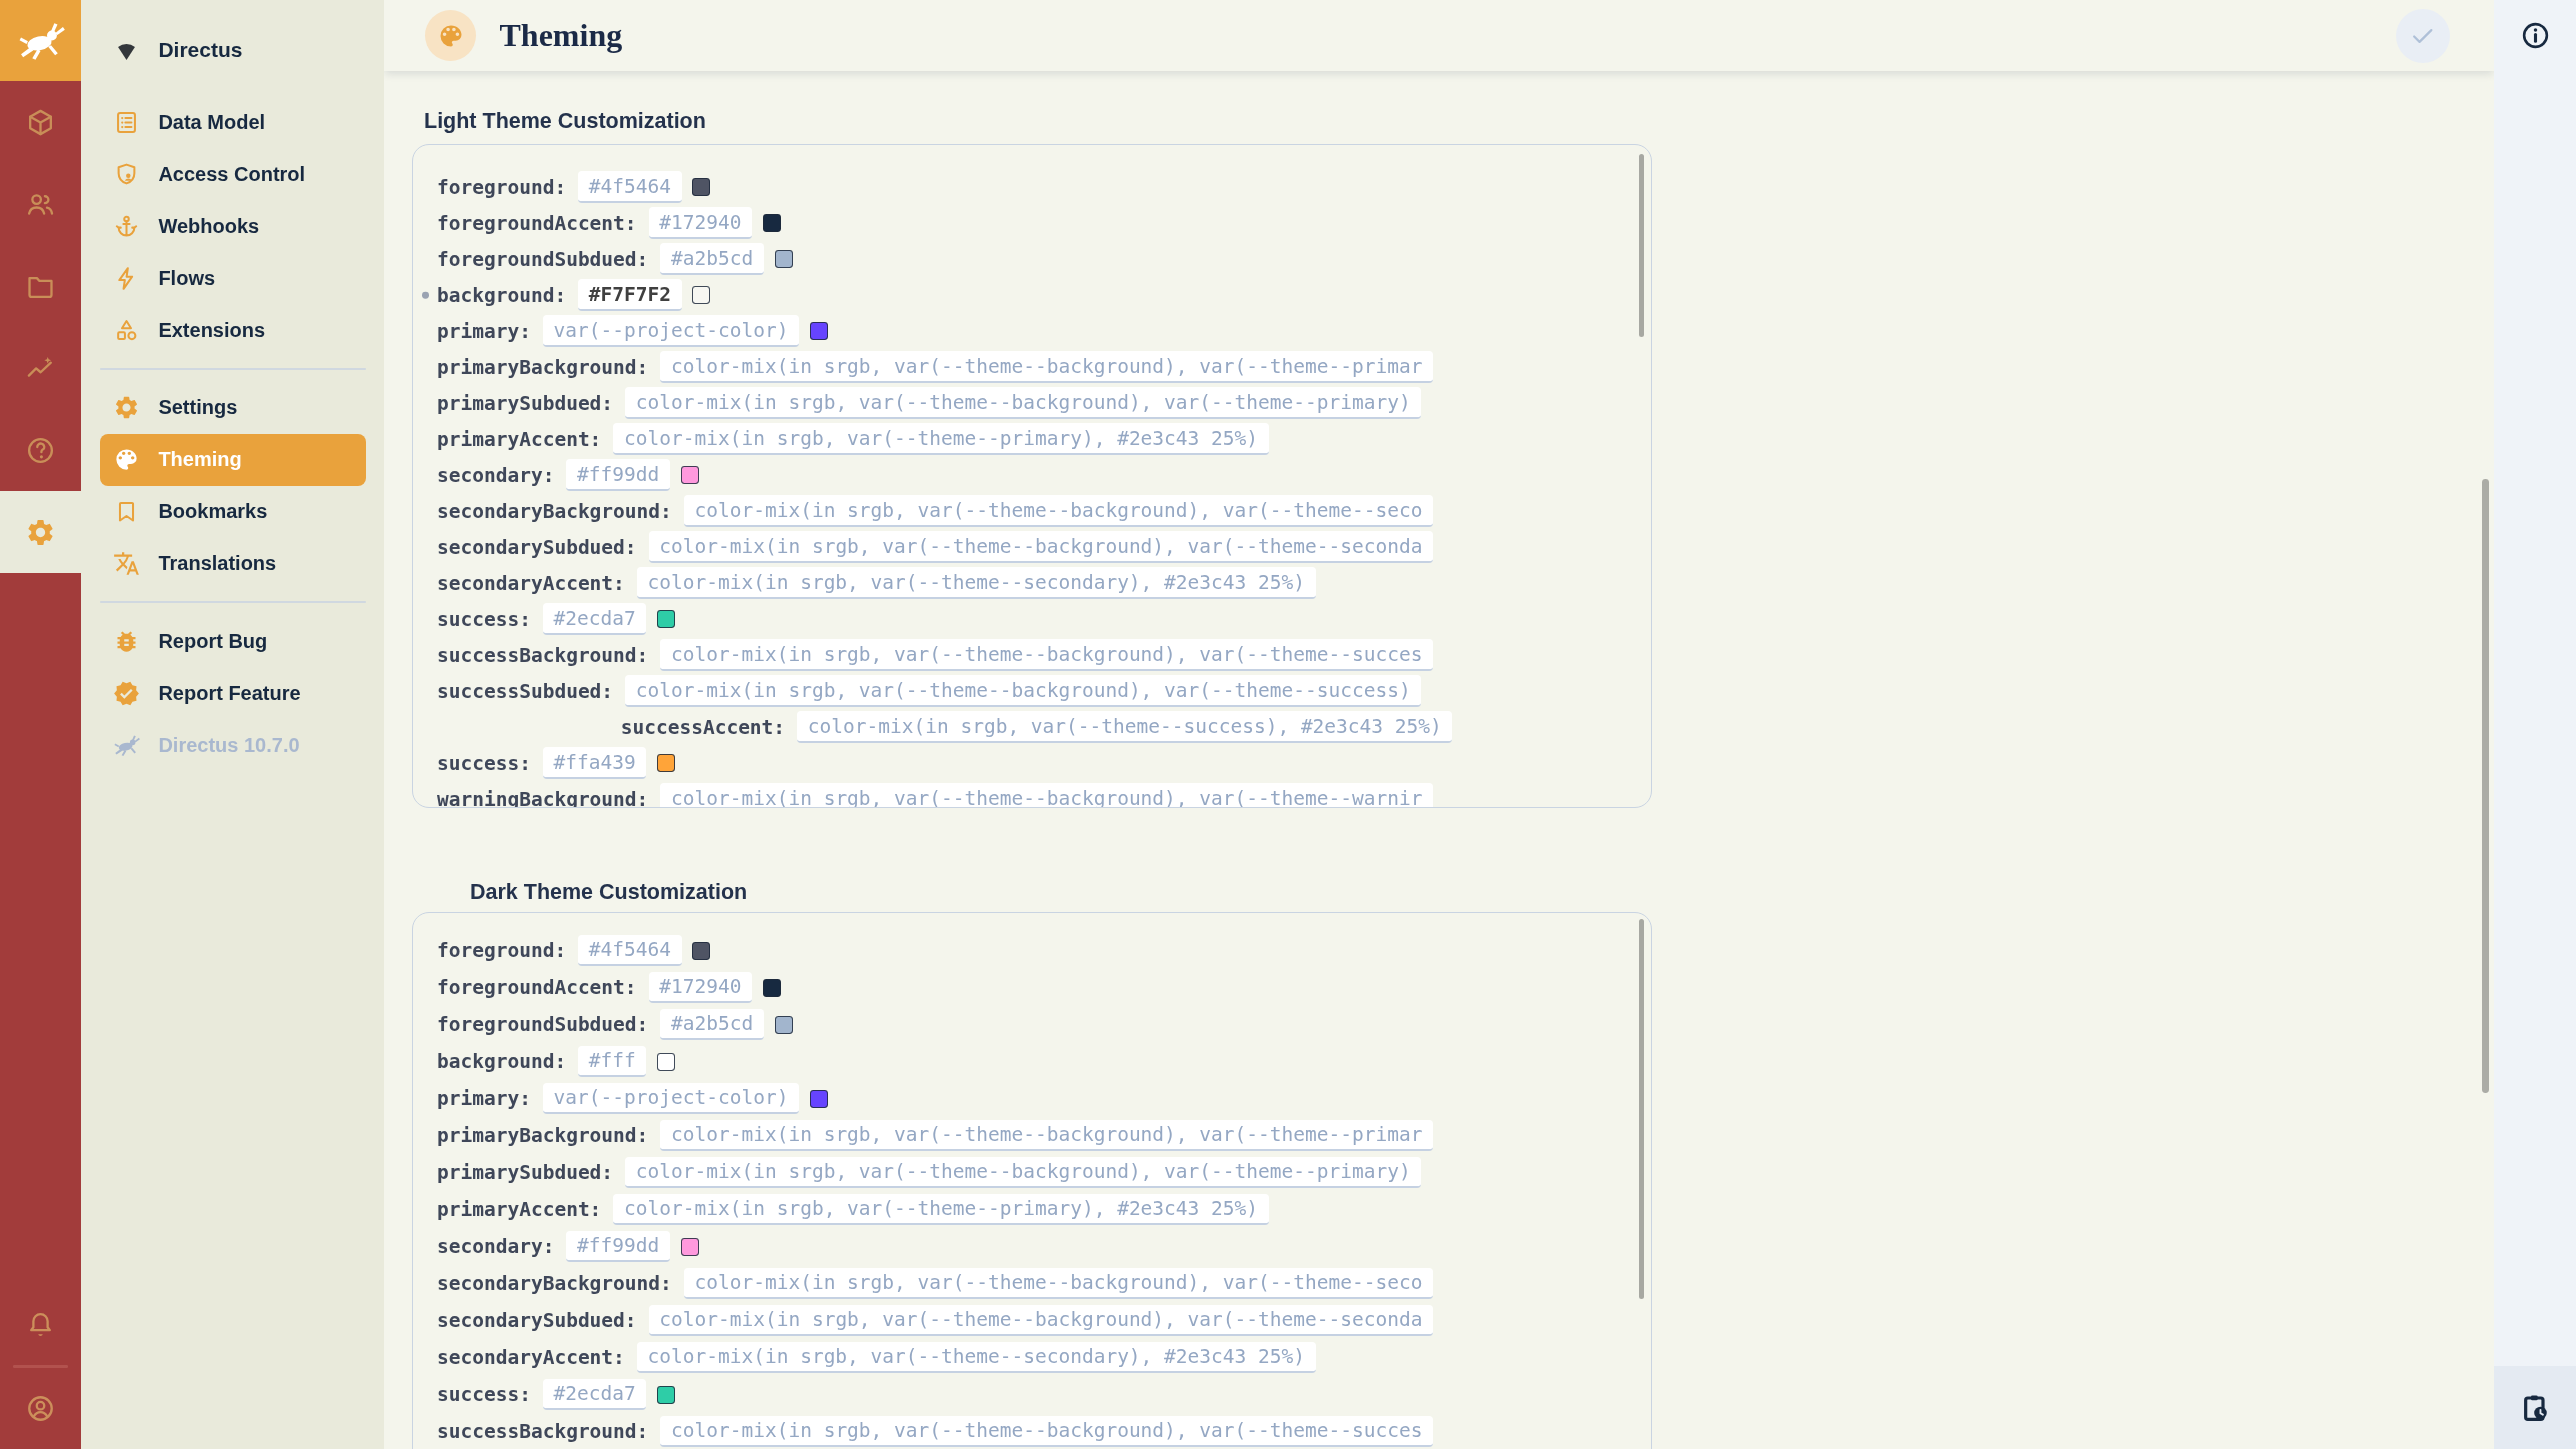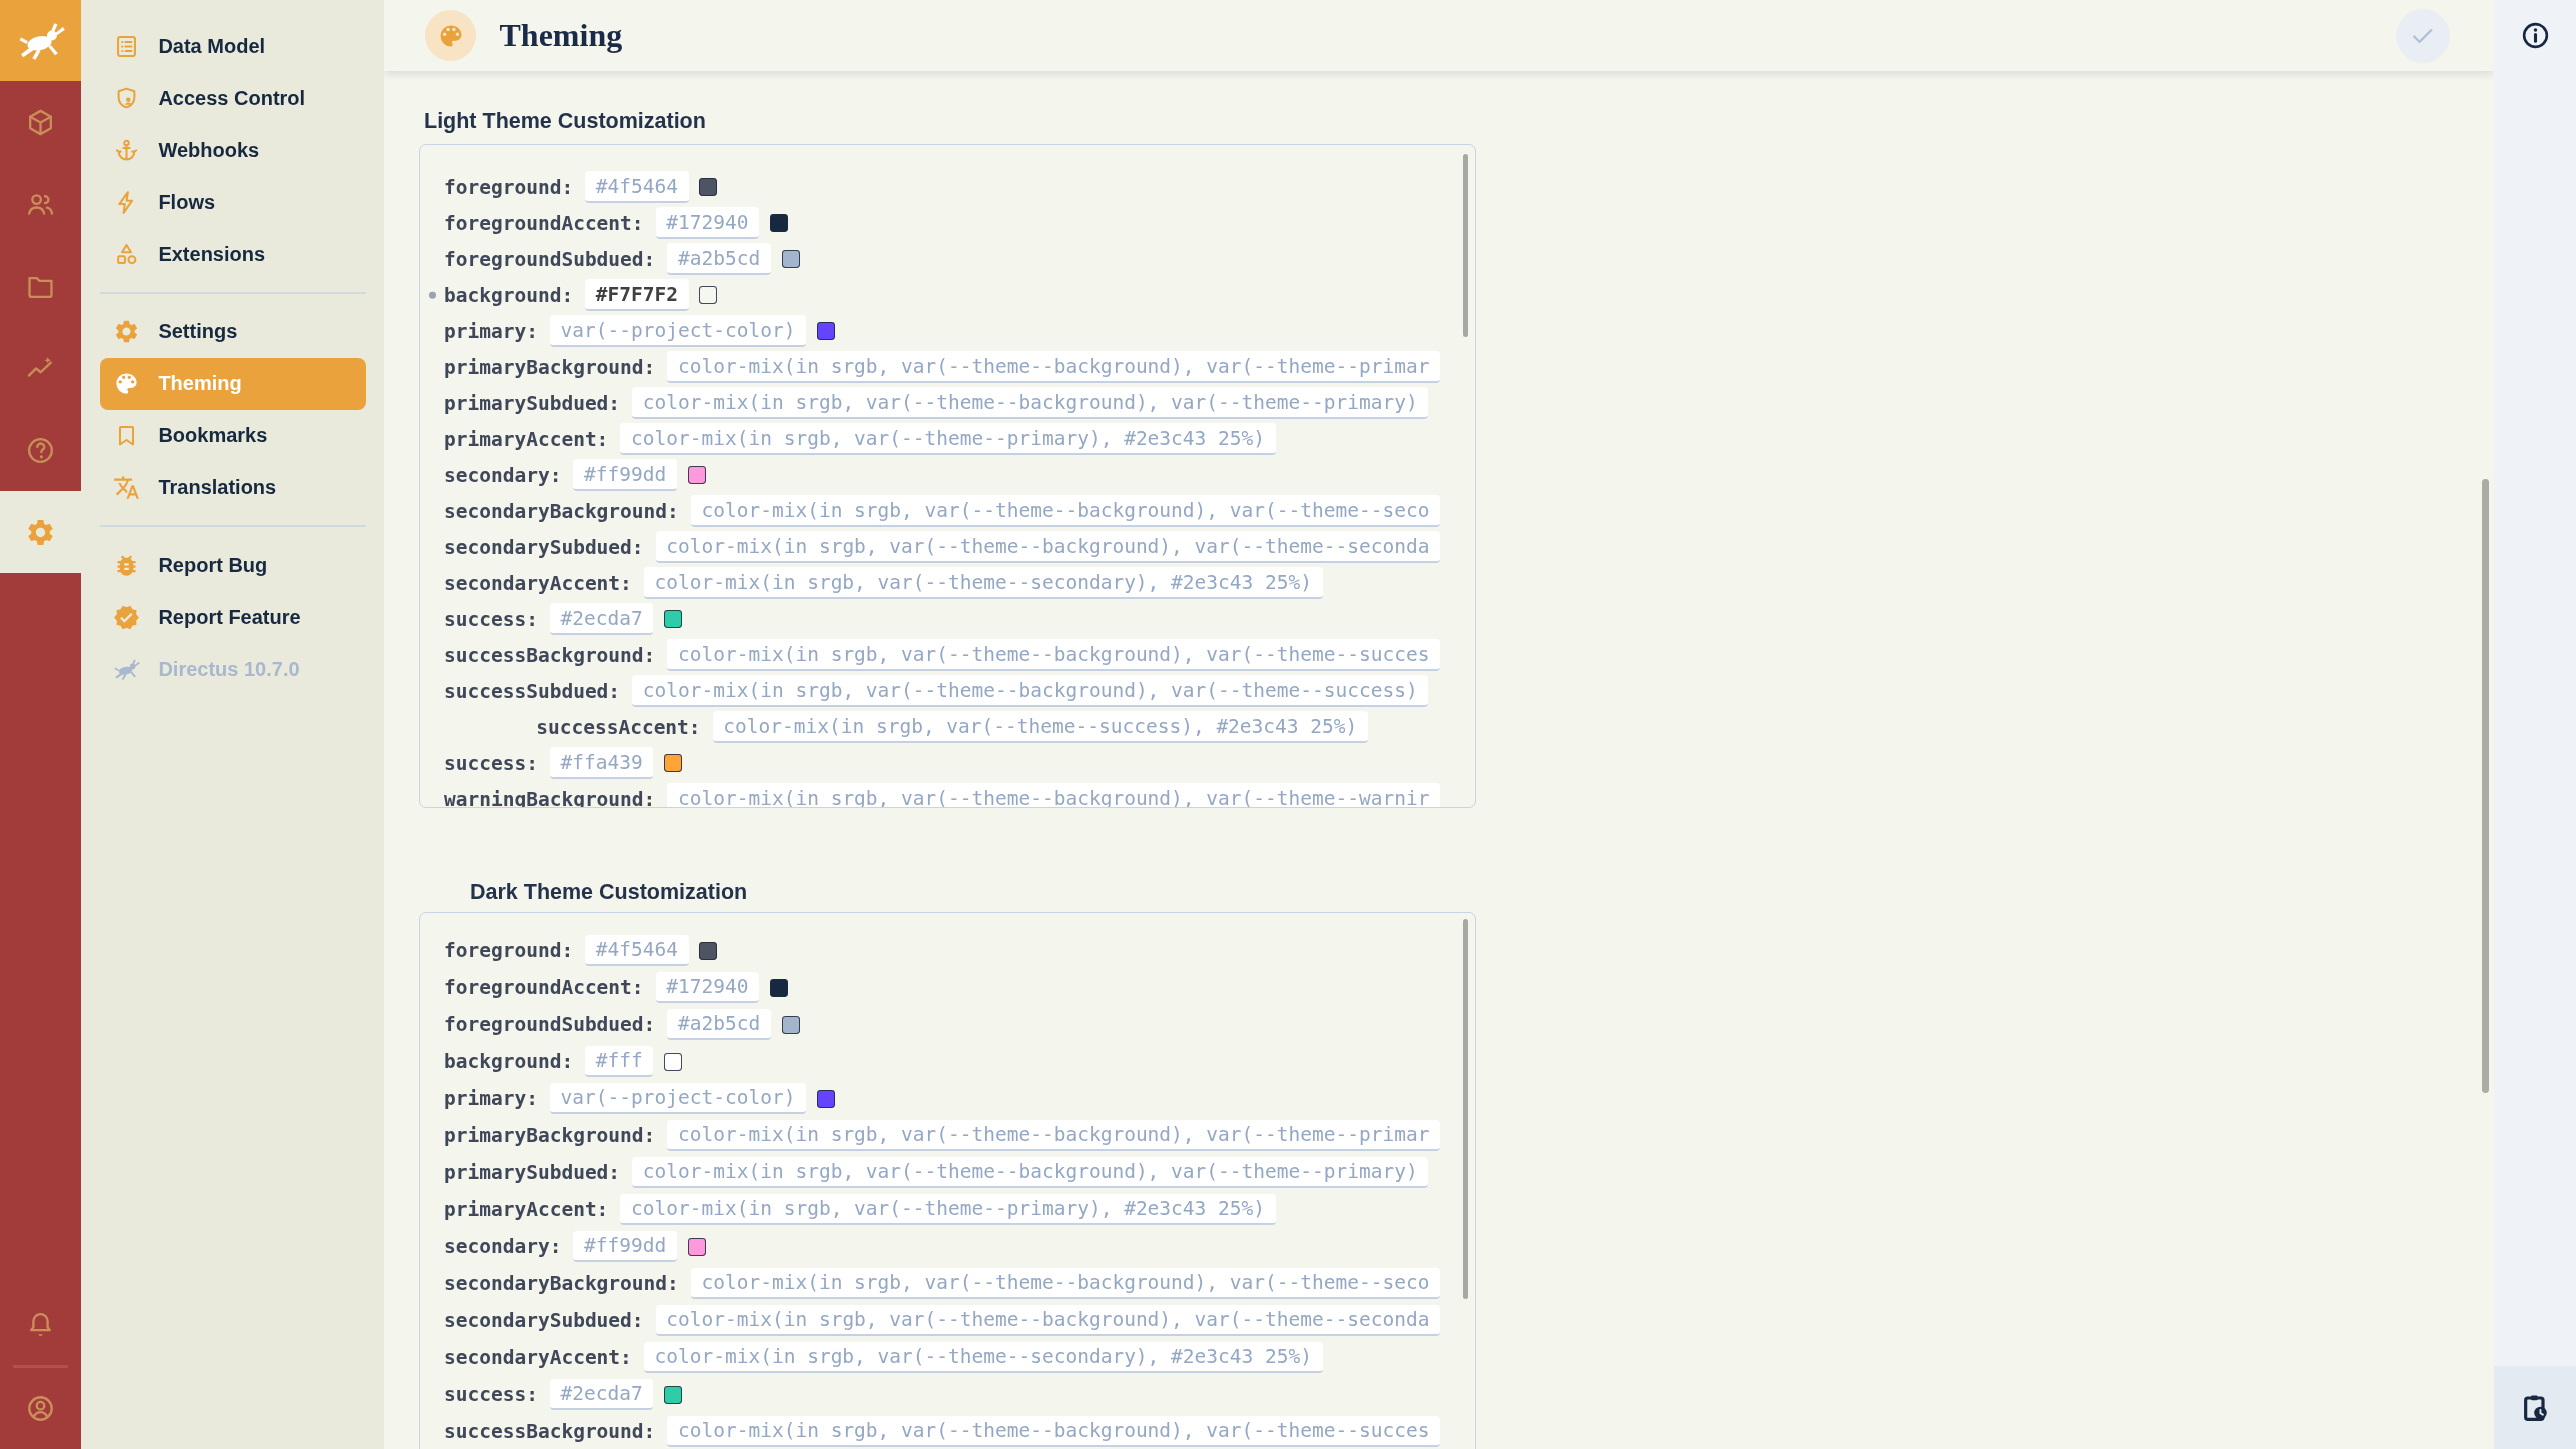--- a/index.html
+++ b/index.html
@@ -58,21 +58,21 @@
   .title-bubble{width:51px;height:51px;border-radius:50%;background:#F8E3C4;margin-left:41px;
     display:flex;align-items:center;justify-content:center;color:#E9A23C;flex:0 0 auto;}
   .title-bubble .icon{width:28px;height:28px;}
   .page-title{margin-left:23.5px;font-family:"Liberation Serif","DejaVu Serif",serif;
     font-size:32px;font-weight:700;color:#1B2A47;}
   .header-check{position:absolute;left:2012px;top:8.7px;width:54px;height:54px;border-radius:50%;
     background:#E9EEF5;display:flex;align-items:center;justify-content:center;color:#AFC0D8;}
   .header-check .icon{width:29.5px;height:29.5px;}
 
   .section-heading{position:absolute;left:40px;font-size:21.5px;font-weight:600;color:#24324C;}
-  .code-block{position:absolute;left:35px;width:1057px;border:1.3px solid #C9D4E2;border-radius:7px;
+  .code-block{position:absolute;left:28px;width:1240px;border:1.3px solid #C9D4E2;border-radius:17px;
     box-sizing:border-box;background:#F4F5EC;overflow:hidden;}
   .code-inner{overflow:hidden;margin-right:14.8px;}
   .code-row{display:flex;align-items:center;position:relative;padding-left:24px;white-space:nowrap;}
   .code-key{font-family:"DejaVu Sans Mono",monospace;font-size:19.5px;font-weight:700;color:#3F4759;flex:0 0 auto;}
   .code-chip{margin-left:12px;background:#fff;border-radius:4px;border-bottom:2px solid #C5D1E2;
     padding:3.4px 10.7px;font-family:"DejaVu Sans Mono",monospace;font-size:19.5px;color:#94A7C3;
     white-space:pre;flex:0 0 auto;}
   .code-row.modified .code-chip{color:#404040;font-weight:700;}
   .code-row .mod-dot{display:none;}
   .code-row.modified .mod-dot{display:block;position:absolute;left:9.4px;top:50%;transform:translateY(-50%);
@@ -172,20 +172,28 @@
             <circle cx="12" cy="12" r="8.7"></circle>
             <circle cx="12" cy="9.8" r="2.9"></circle>
             <path d="M6.7 18.3c1.3-2.3 3.2-3.5 5.3-3.5s4 1.2 5.3 3.5"></path>
           </svg>
         </span>
     </div>
   </div>
 </div>
 
 <div class="nav">
+  <div class="nav-title">
+    <span class="icon">
+        <svg viewBox="0 0 24 24">
+          <path d="M12 20.5L4.5 8.8A12.5 12.5 0 0119.5 8.8Z" fill="currentColor"></path>
+        </svg>
+      </span>
+    <span class="nav-title-label">Directus</span>
+  </div>
   <div class="nav-list">
   <div class="nav-item">
     <span class="icon">
           <svg viewBox="0 0 24 24" fill="none" stroke="currentColor" stroke-width="1.8" stroke-linecap="round" stroke-linejoin="round">
             <rect x="4.5" y="3.5" width="15" height="17" rx="1.8"></rect>
             <circle cx="8.2" cy="8" r="1" fill="currentColor" stroke="none"></circle>
             <circle cx="8.2" cy="12" r="1" fill="currentColor" stroke="none"></circle>
             <circle cx="8.2" cy="16" r="1" fill="currentColor" stroke="none"></circle>
             <path d="M11 8h5.4M11 12h5.4M11 16h5.4"></path>
           </svg>

